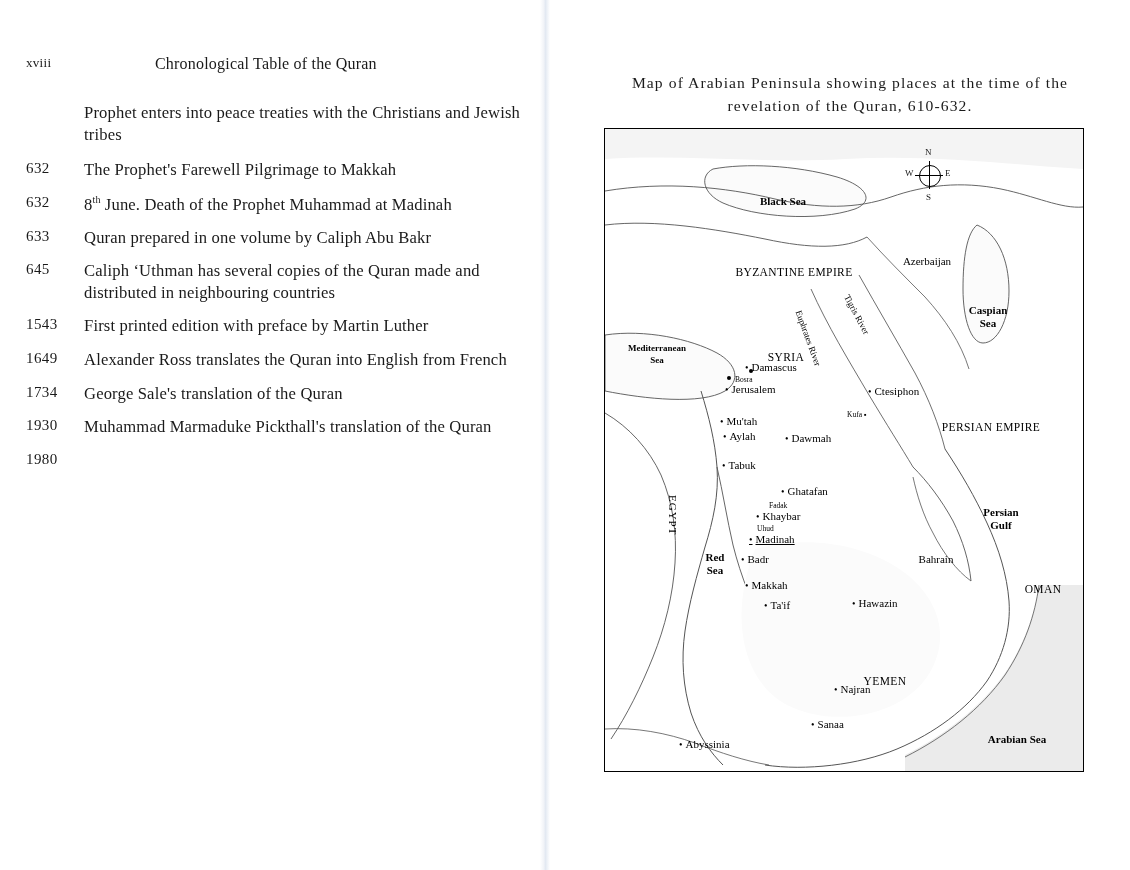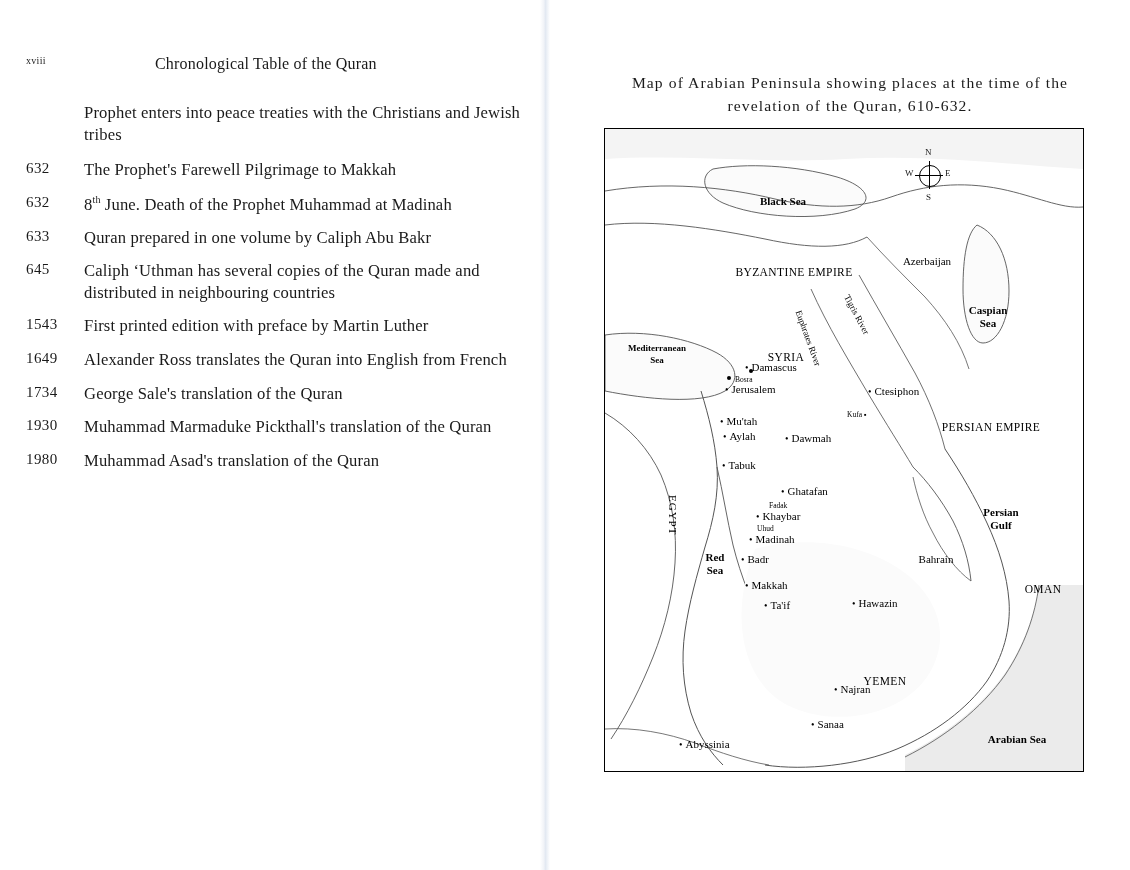--- a/index.html
+++ b/index.html
@@ -29,21 +29,21 @@
   
   #left-page {
     position: absolute;
     left: 0; top: 0;
     width: 540px; height: 870px;
   }
   .folio {
     position: absolute;
     left: 26px;
     top: 55px;
-    font-size: 10px;
+    font-size: 13px;
     letter-spacing: .3px;
   }
   .left-head {
     position: absolute;
     left: 155px;
     top: 55px;
     font-size: 16px;
     letter-spacing: .2px;
   }
   #chron-list {
@@ -193,21 +193,20 @@
     </div>
 
     <div class="chron-row" style="margin-top:12px;">
       <div class="chron-year">1930</div>
       <div class="chron-text">Muhammad Marmaduke Pickthall's translation of the Quran</div>
     </div>
 
 
     <div class="chron-row" style="margin-top:12px;">
       <div class="chron-year">1980</div>
-      <div class="chron-text">Muhammad Asad's translation of the Quran</div>
     </div>
 
   </div>
 </div>
 
 <div id="book-gutter"></div>
 
 <div id="right-page">
 
   <div id="map-caption">Map of Arabian Peninsula showing places at the time of the revelation of the Quran, 610-632.</div>
@@ -307,21 +306,21 @@
 
     <div class="maplbl lbl-md dotlbl" style="left:115px; top:286px;">Mu'tah</div>
     <div class="maplbl lbl-md dotlbl" style="left:118px; top:301px;">Aylah</div>
     <div class="maplbl lbl-md dotlbl" style="left:180px; top:303px;">Dawmah</div>
     <div class="maplbl lbl-md dotlbl" style="left:117px; top:330px;">Tabuk</div>
     <div class="maplbl lbl-md dotlbl" style="left:176px; top:356px;">Ghatafan</div>
 
     <div class="maplbl lbl-xs" style="left:164px; top:372px;">Fadak</div>
     <div class="maplbl lbl-md dotlbl" style="left:151px; top:381px;">Khaybar</div>
     <div class="maplbl lbl-xs" style="left:152px; top:395px;">Uhud</div>
-    <div class="maplbl lbl-md dotlbl" style="left:144px; top:404px;">Madinah</div>
+    <div class="maplbl lbl-md dotlbl" style="left:144px; top:404px;text-decoration:underline;">Madinah</div>
 
     <div class="maplbl lbl-md dotlbl" style="left:136px; top:424px;">Badr</div>
     <div class="maplbl lbl-md dotlbl" style="left:140px; top:450px;">Makkah</div>
     <div class="maplbl lbl-md dotlbl" style="left:159px; top:470px;">Ta'if</div>
     <div class="maplbl lbl-md dotlbl" style="left:247px; top:468px;">Hawazin</div>
 
     <div class="maplbl lbl-md dotlbl" style="left:229px; top:554px;">Najran</div>
     <div class="maplbl lbl-md dotlbl" style="left:206px; top:589px;">Sanaa</div>
     <div class="maplbl lbl-md dotlbl" style="left:74px; top:609px;">Abyssinia</div>
 

